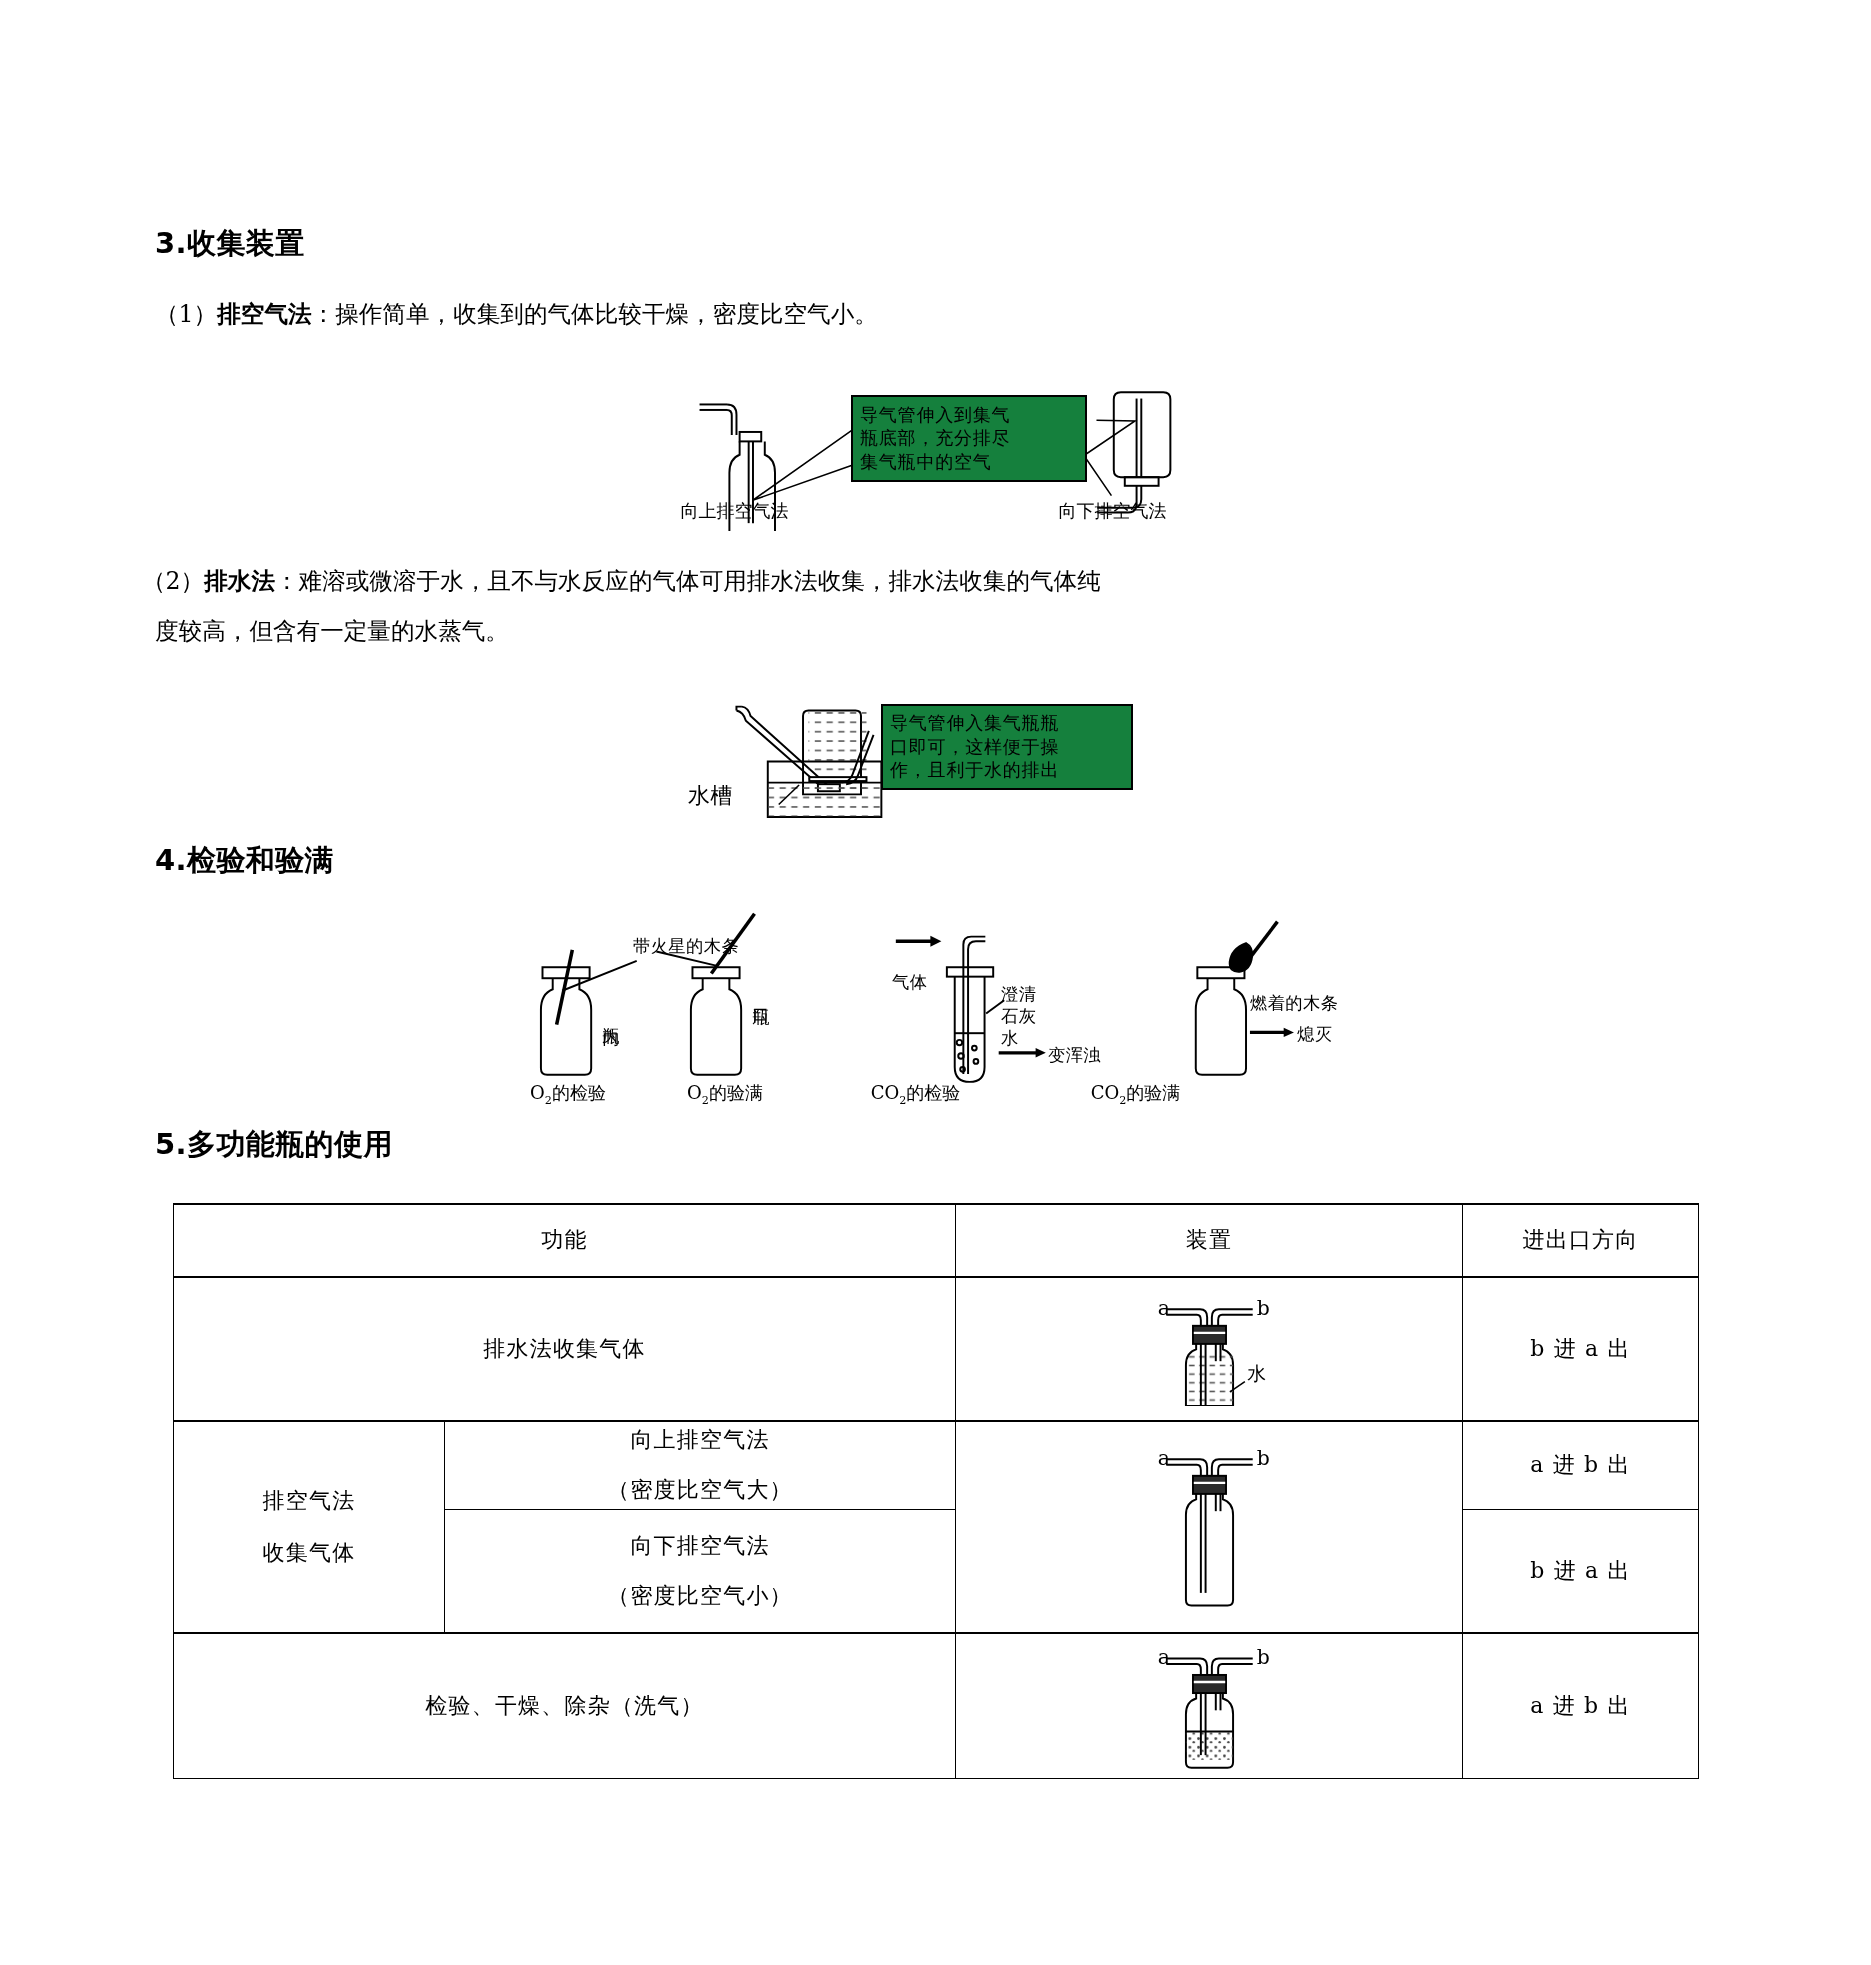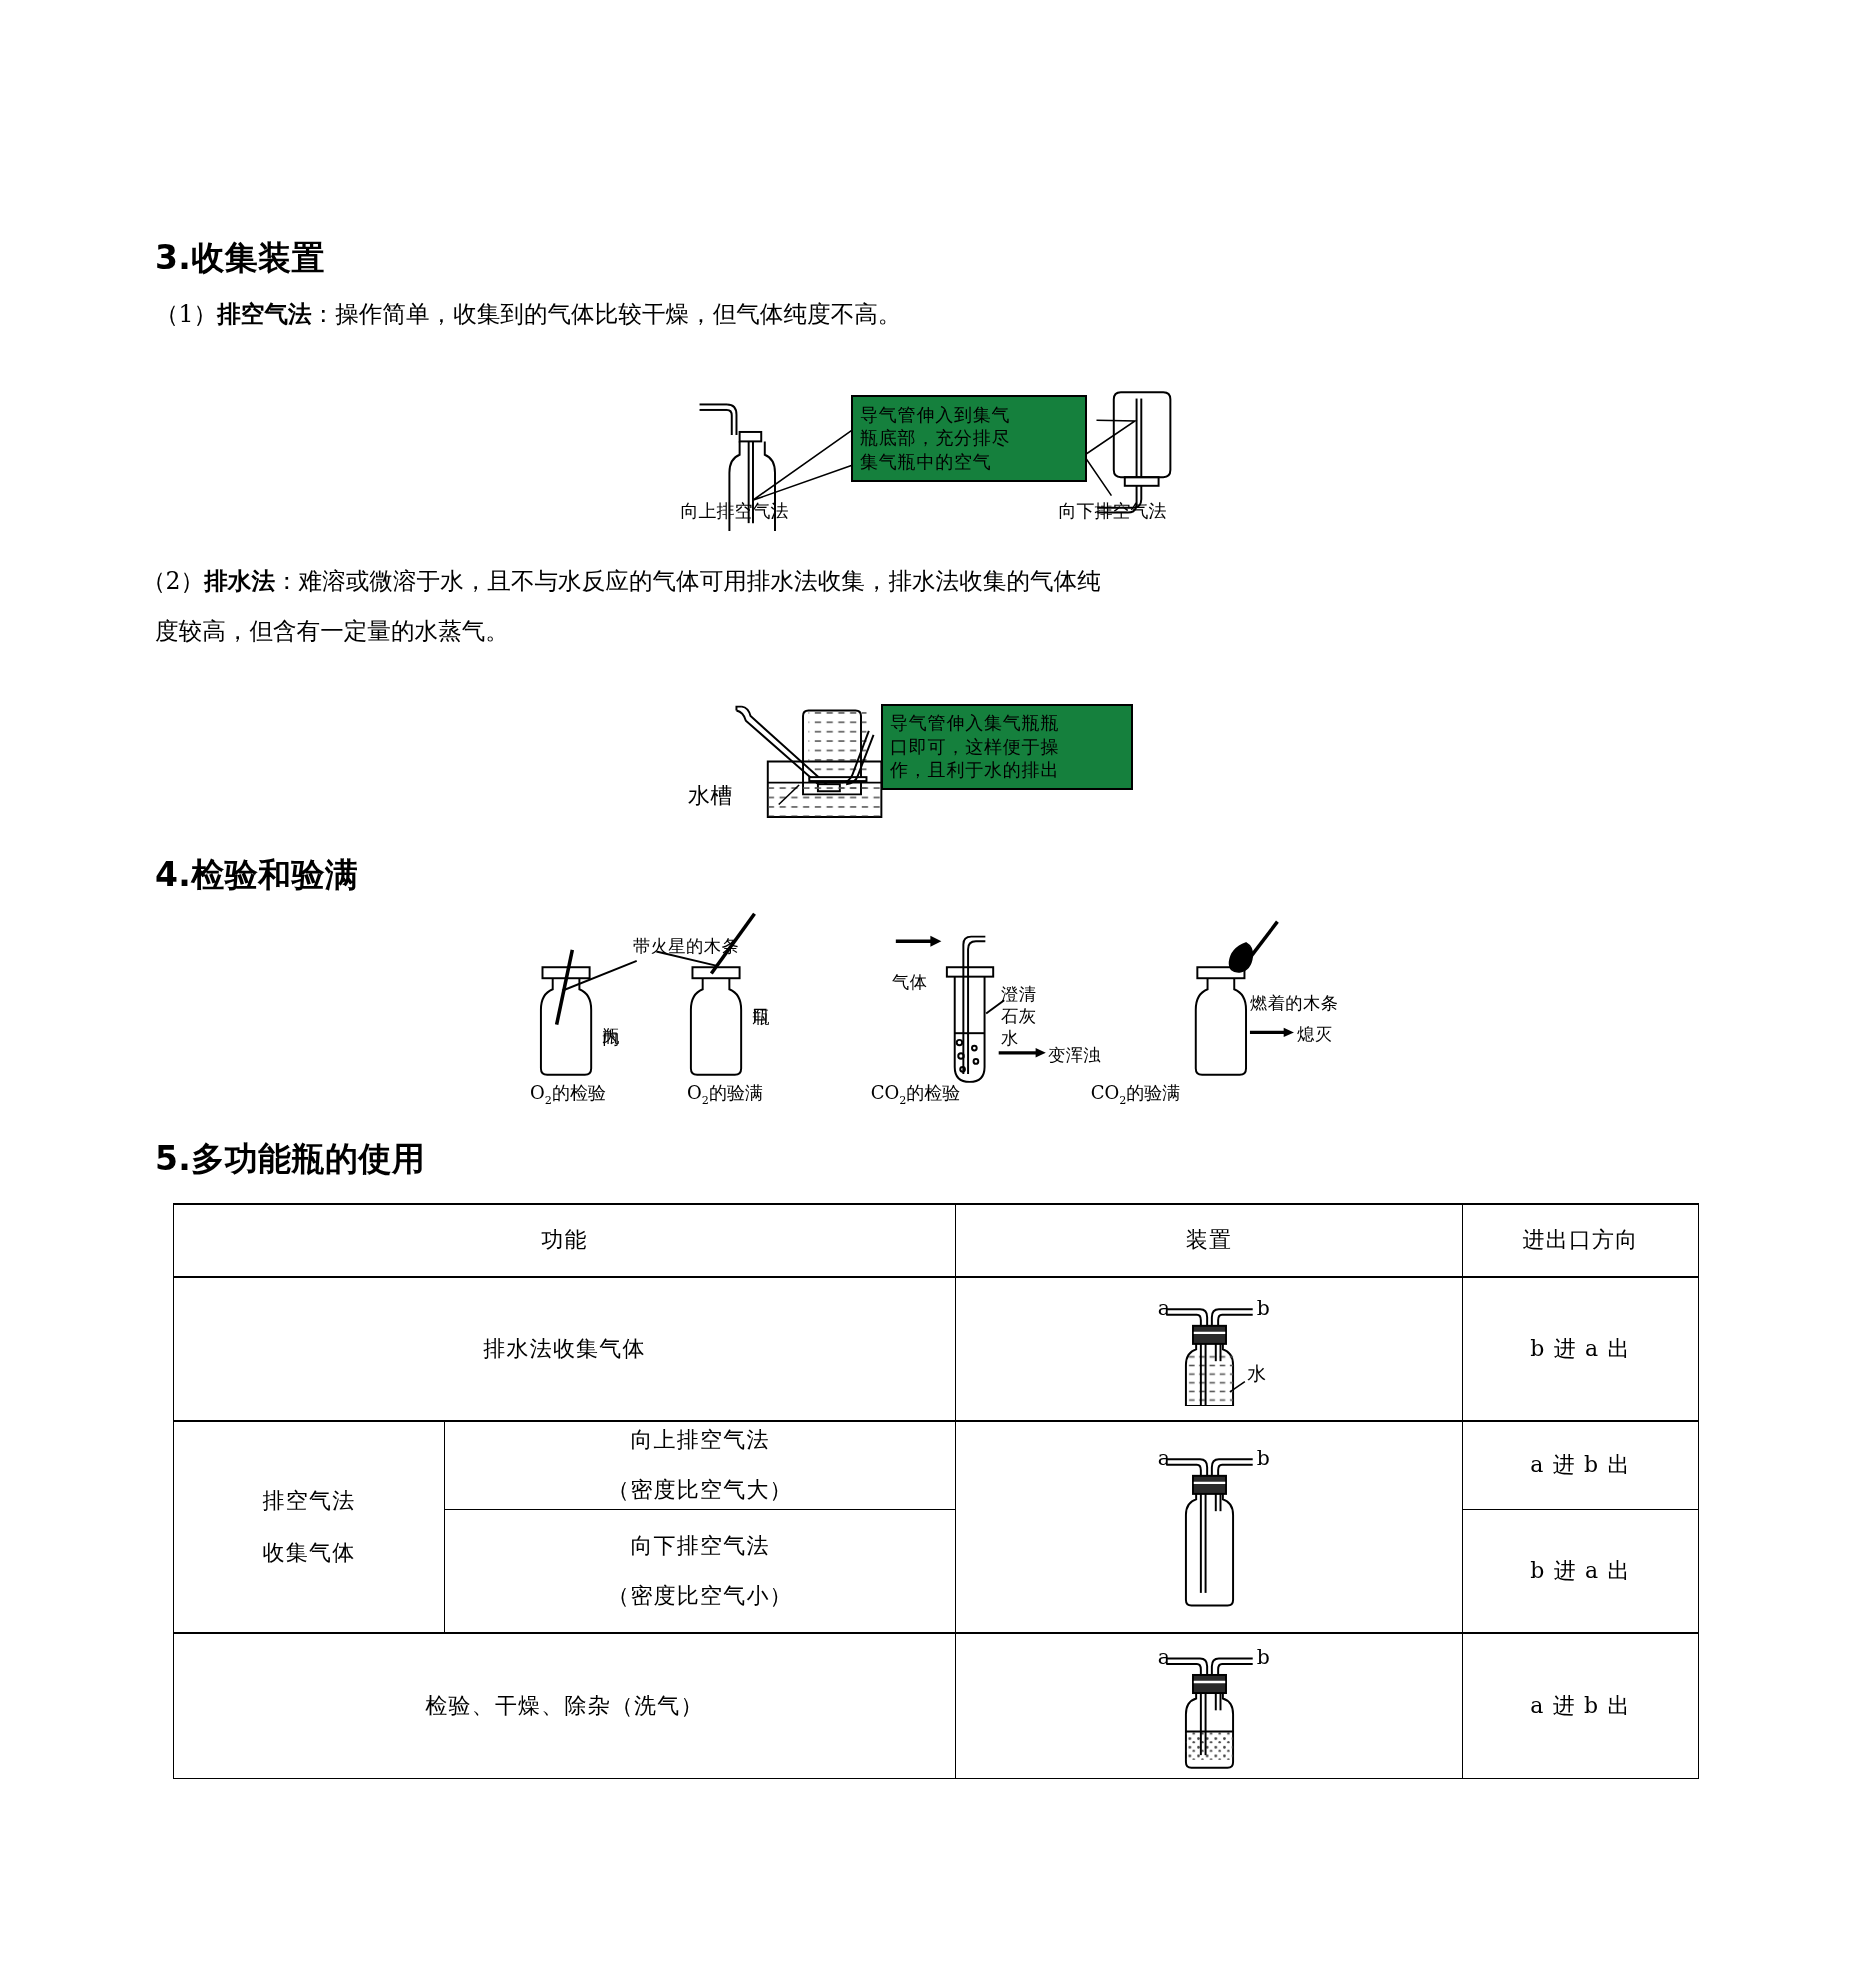--- a/index.html
+++ b/index.html
@@ -12,24 +12,23 @@
   }
   .page{
     position:absolute;inset:0;
     padding:0;
   }
   
   .blk{position:absolute;}
   .h3{
     font-family:"DejaVu Sans","Liberation Sans",sans-serif;
     font-weight:700;
-    font-size:33px;
+    font-size:29px;
     letter-spacing:0.4px;
     white-space:nowrap;
-    margin-top:12px;
   }
   .para{
     font-family:"DejaVu Serif","Liberation Serif",serif;
     font-size:23.6px;
     line-height:41px;
     letter-spacing:0px;
     white-space:nowrap;
   }
   .para b{font-weight:700;}
 
@@ -91,21 +90,21 @@
   svg{display:block;}
 </style>
 </head>
 <body>
 
 <div class="page">
 
   <div class="blk h3" style="left:155px;top:224px;">3.收集装置</div>
 
   <div class="blk para" style="left:155px;top:294px;">
-    <span>（1）</span><b>排空气法</b><span>：操作简单，收集到的气体比较干燥，但气体纯度不高。</span>
+    <span>（1）</span><b>排空气法</b><span>：操作简单，收集到的气体比较干燥，密度比空气小。</span>
   </div>
 
   <div class="dgm" style="left:668px;top:362px;width:574px;height:169px;">
 
     <svg width="574" height="169" viewBox="0 0 1460 430">
       <g fill="none" stroke="#000" stroke-width="5">
 
         <path d="M150 108 h -70"></path>
         <path d="M150 122 h -70"></path>
         <path d="M150 108 q 24 0 24 26 v 52"></path>

